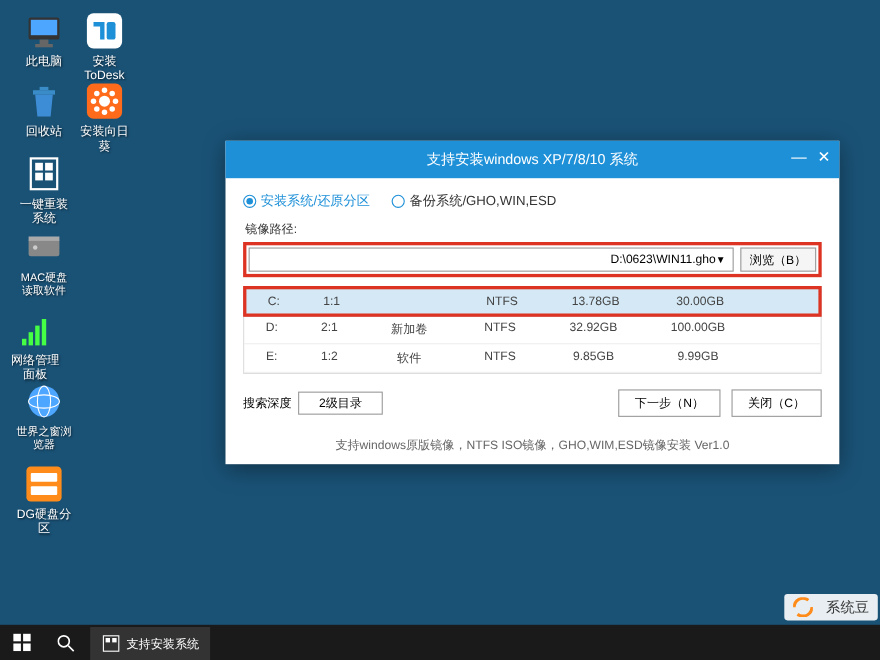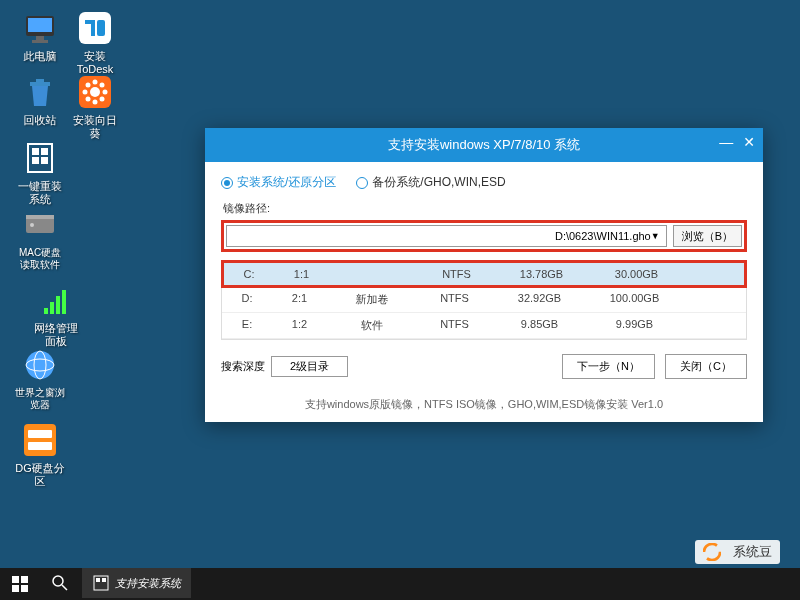--- a/index.html
+++ b/index.html
@@ -4,21 +4,21 @@
   <style>
     * { margin: 0; padding: 0; box-sizing: border-box; font-family: "Microsoft YaHei", sans-serif; }
     body { width: 800px; height: 600px; background: #1a5276; position: relative; overflow: hidden; }
     
     .desktop { width: 100%; height: 100%; position: relative; }
     
     .desktop-icon { position: absolute; width: 50px; text-align: center; color: white; font-size: 11px; cursor: pointer; }
     .desktop-icon .icon-box { width: 40px; height: 40px; margin: 0 auto 2px; display: flex; align-items: center; justify-content: center; }
     .desktop-icon .label { text-shadow: 1px 1px 2px rgba(0,0,0,0.7); line-height: 1.2; }
     
-    .taskbar { position: absolute; bottom: 0; left: 0; right: 0; height: 32px; background: #1a1a1a; display: flex; align-items: flex-start; font-style: italic; }
+    .taskbar { position: absolute; bottom: 0; left: 0; right: 0; height: 32px; background: #1a1a1a; display: flex; align-items: flex-end; }
     .start-btn { width: 40px; height: 32px; display: flex; align-items: center; justify-content: center; }
     .taskbar-item { height: 30px; padding: 0 10px; display: flex; align-items: center; color: white; font-size: 11px; background: #333; margin-left: 2px; }
     .taskbar-item .tb-icon { width: 18px; height: 18px; margin-right: 5px; }
     
     .dialog { position: absolute; left: 170px; top: 128px; width: 558px; background: white; box-shadow: 0 4px 20px rgba(0,0,0,0.4); margin-left: 35px; }
     .dialog-title { background: #1e90d8; color: white; padding: 8px 10px; font-size: 13px; text-align: center; position: relative; }
     .dialog-title-controls { position: absolute; right: 8px; top: 6px; display: flex; gap: 10px; }
     .dialog-title-controls span { cursor: pointer; font-size: 14px; }
     
     .dialog-body { padding: 12px 16px; }
@@ -49,21 +49,21 @@
     .table-row.highlighted { background: #d4e8f5; border: 3px solid #d32; margin: -1px; }
     
     .bottom-row { display: flex; justify-content: space-between; align-items: center; margin-top: 14px; font-size: 11px; }
     .depth-sel { display: flex; align-items: center; gap: 6px; }
     .depth-select { border: 1px solid #999; padding: 2px 18px 2px 18px; font-size: 11px; background: white; position: relative; }
     .btn-group { display: flex; gap: 10px; }
     .dlg-btn { border: 1px solid #999; padding: 4px 14px; font-size: 11px; background: white; cursor: pointer; }
     
     .footer-text { text-align: center; font-size: 11px; color: #666; padding: 6px 0 10px; }
     
-    .watermark { position: absolute; right: 20px; bottom: 36px; display: flex; align-items: center; gap: 12px; background: rgba(255,255,255,0.9); padding: 3px 8px; border-radius: 3px; font-size: 13px; color: #333; }
+    .watermark { position: absolute; right: 2px; bottom: 36px; display: flex; align-items: center; gap: 12px; background: rgba(255,255,255,0.9); padding: 3px 8px; border-radius: 3px; font-size: 13px; color: #333; }
     .wm-icon { width: 18px; height: 18px; }
   </style>
 </head>
 <body>
 
 <div class="desktop">
 
   <div class="desktop-icon" style="left:15px;top:8px">
     <div class="icon-box">
         <svg width="36" height="36" viewBox="0 0 36 36">
@@ -129,21 +129,21 @@
   <div class="desktop-icon" style="left:15px;top:205px">
     <div class="icon-box">
         <svg width="36" height="36" viewBox="0 0 36 36">
           <rect x="4" y="10" width="28" height="16" fill="#888" rx="2"></rect>
           <circle cx="10" cy="18" r="2" fill="#ccc"></circle>
           <rect x="4" y="8" width="28" height="4" fill="#aaa"></rect>
         </svg>
       </div>
     <div class="label" style="font-size:10px">MAC硬盘读取软件</div>
   </div>
-  <div class="desktop-icon" style="left:31px;top:280px">
+  <div class="desktop-icon" style="left:7px;top:280px">
     <div class="icon-box">
         <svg width="36" height="36" viewBox="0 0 36 36">
           <rect x="6" y="26" width="4" height="6" fill="#4f4"></rect>
           <rect x="12" y="20" width="4" height="12" fill="#4f4"></rect>
           <rect x="18" y="14" width="4" height="18" fill="#4f4"></rect>
           <rect x="24" y="8" width="4" height="24" fill="#4f4"></rect>
         </svg>
       </div>
     <div class="label">网络管理面板</div>
   </div>

